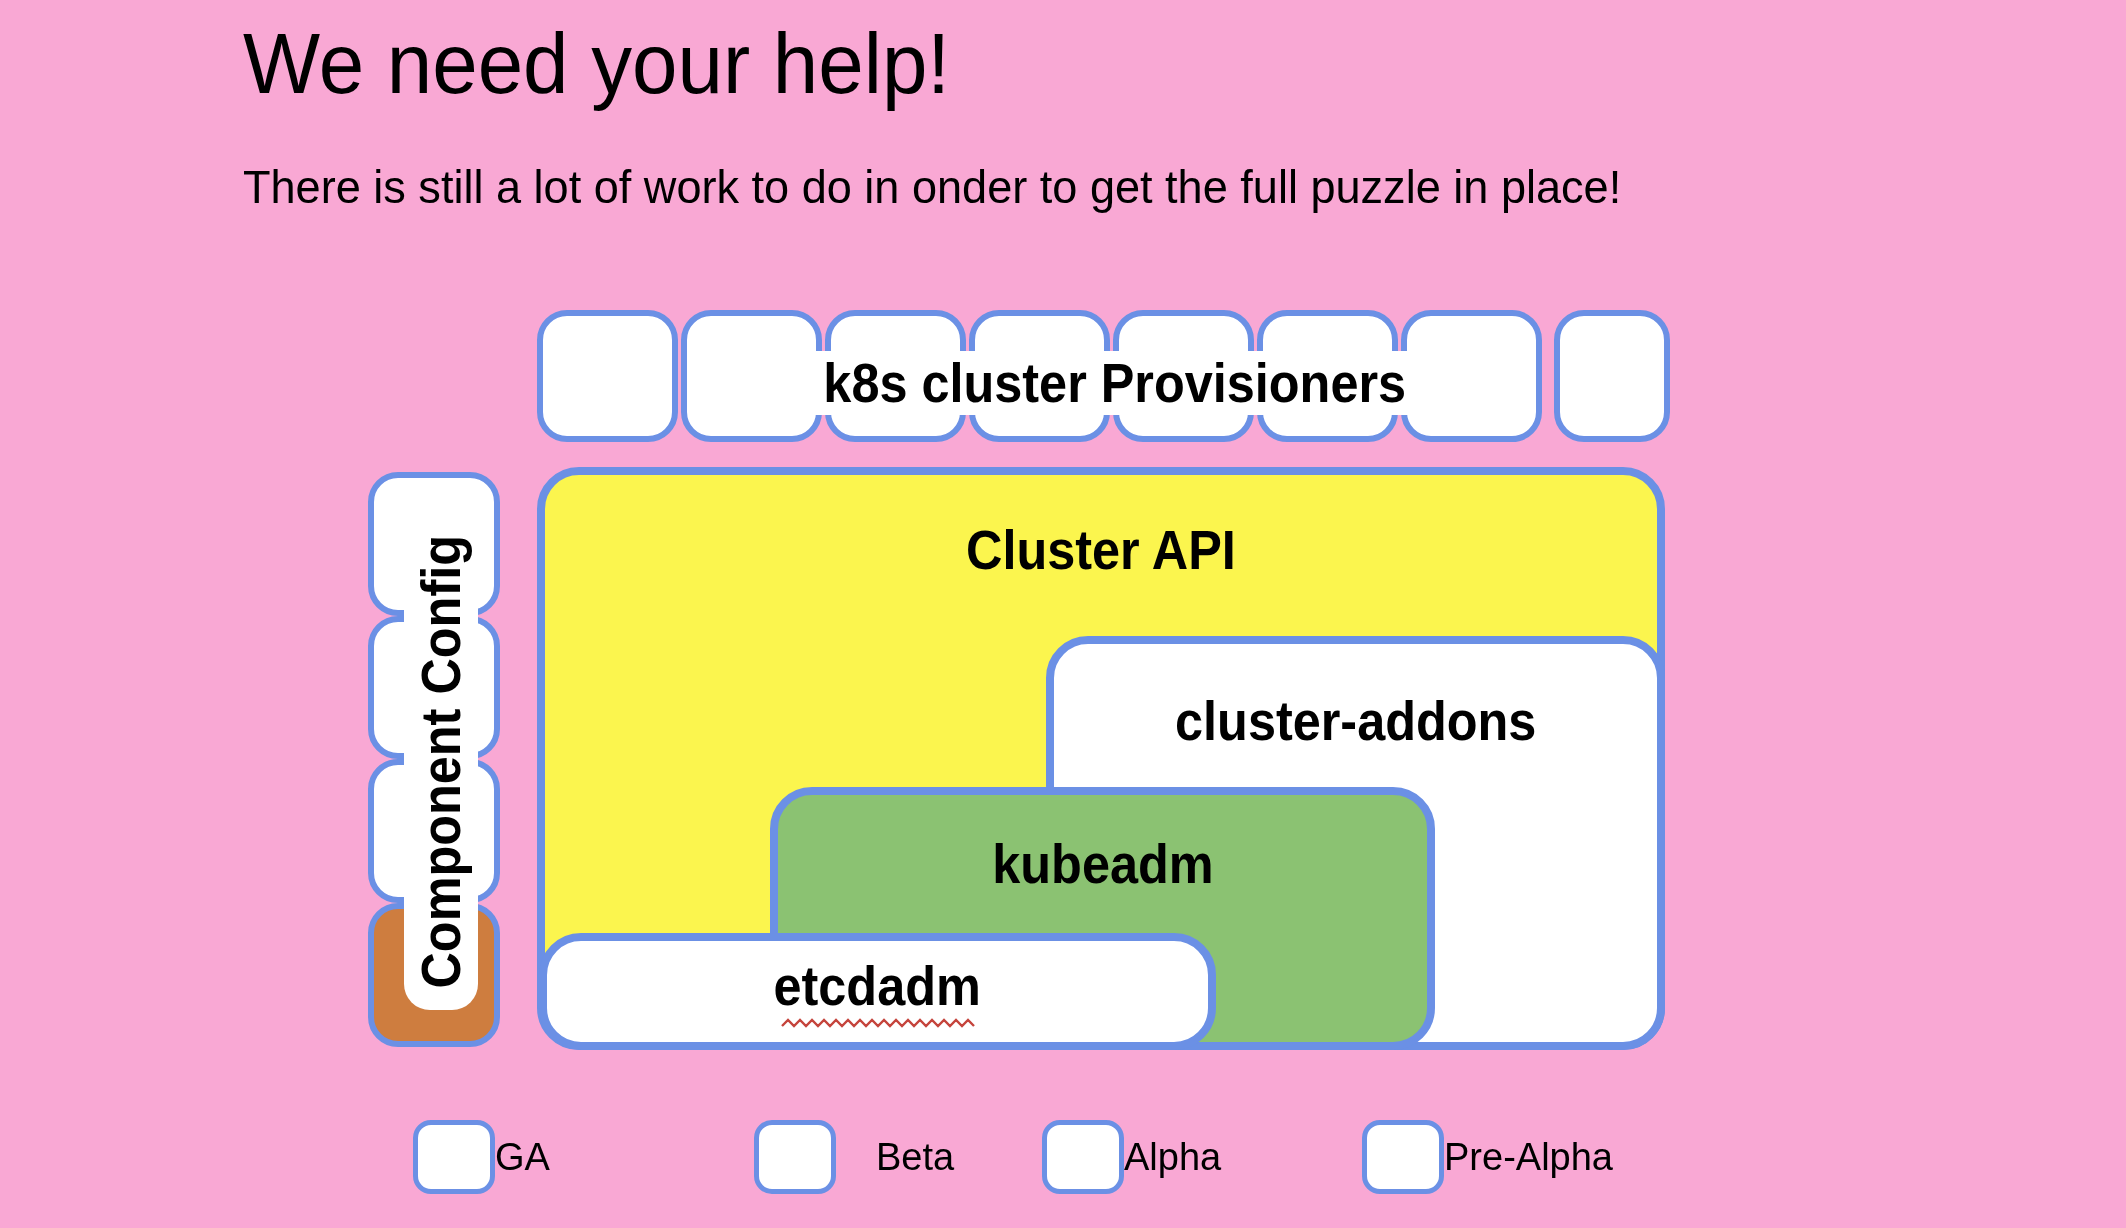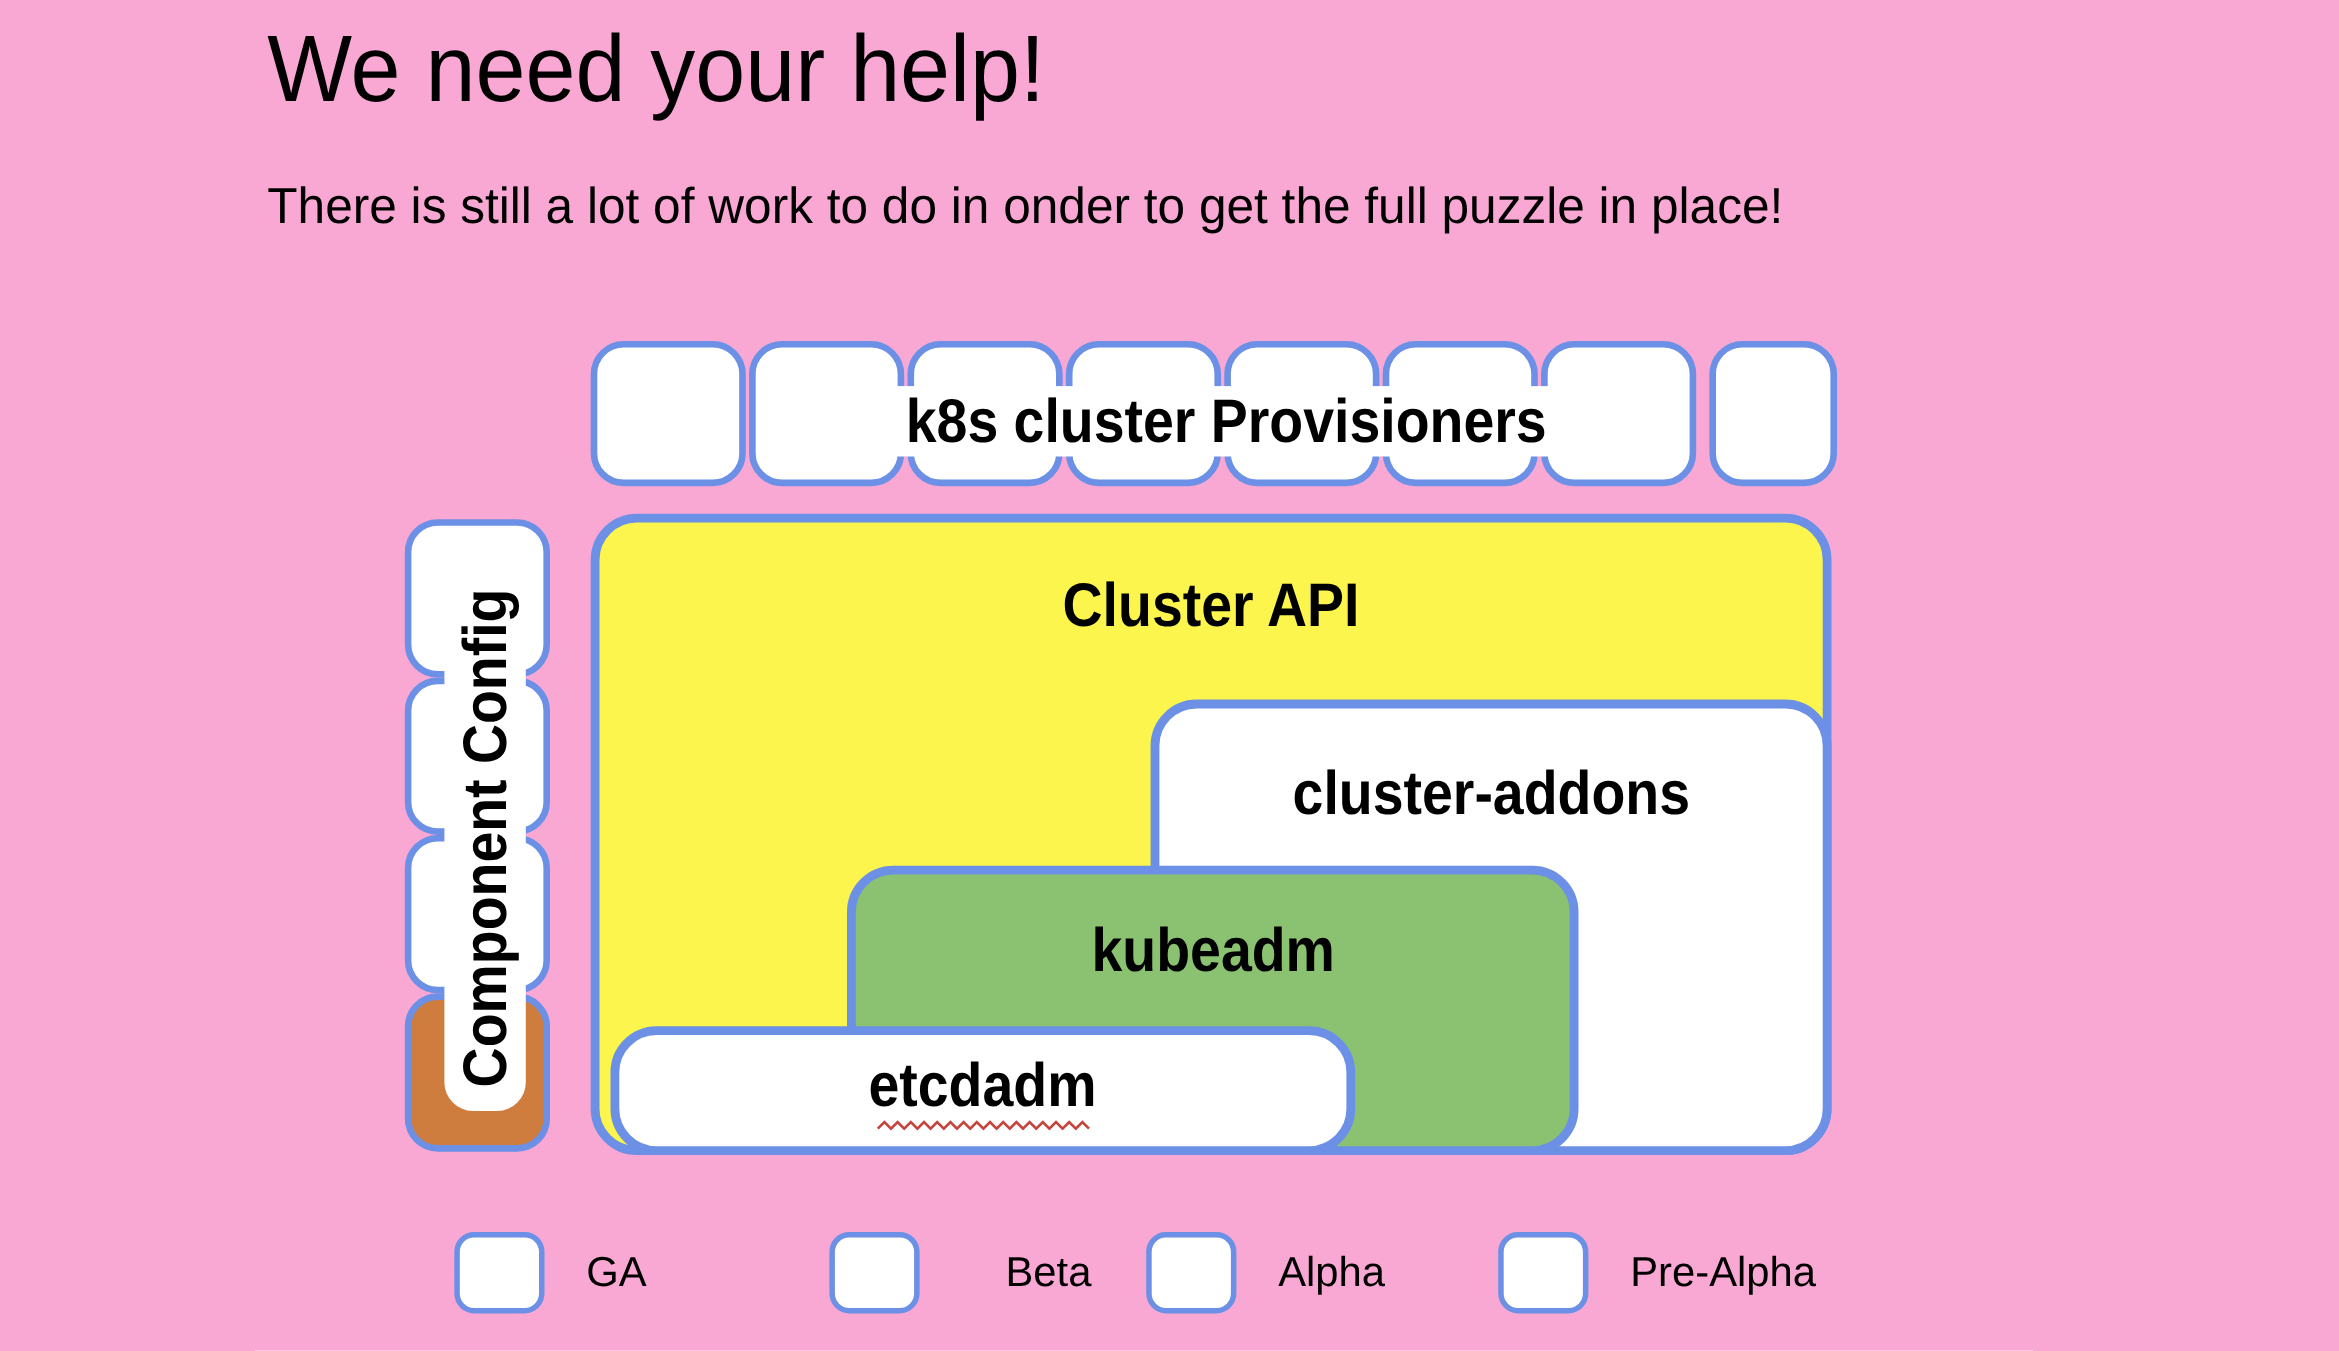--- a/index.html
+++ b/index.html
@@ -50,38 +50,38 @@
   }
 
   
   .box{
     position:absolute;box-sizing:border-box;border:8px solid var(--border);
     border-radius:42px;text-align:center;
   }
   .cluster-api   {left:537px; top:467px;width:1128px;height:583px;z-index:1;padding-top:44px;}
   .cluster-addons{left:1046px;top:636px;width:619px; height:414px;z-index:2;padding-top:46px;}
   .kubeadm       {left:770px; top:787px;width:665px; height:263px;z-index:3;padding-top:38px;}
-  .etcdadm       {left:555px; top:933px;width:677px; height:117px;z-index:4;
+  .etcdadm       {left:539px; top:933px;width:677px; height:117px;z-index:4;
                   display:flex;flex-direction:column;align-items:center;justify-content:center;padding:0;}
 
   .box-label{
     display:inline-block;font-size:56px;font-weight:700;line-height:1.1;white-space:nowrap;
     transform:scaleX(.9);transform-origin:center;
   }
   .box-label.vertical{transform:rotate(-90deg) scaleX(.9);}
   .squiggle{display:block;margin-top:1px;}
 
   
   .legend-item{position:absolute;top:1120px;height:74px;display:flex;align-items:center;z-index:1;}
   .li-ga{left:413px;} .li-beta{left:754px;gap:40px;} .li-alpha{left:1042px;} .li-pre{left:1362px;}
   .swatch{
     width:82px;height:74px;box-sizing:border-box;flex:none;
     border:5px solid var(--border);border-radius:18px;background:#fff;
   }
-  .legend-label{margin-left:38px;font-size:38px;font-weight:400;white-space:nowrap;}
+  .legend-label{font-size:38px;font-weight:400;white-space:nowrap;}
 </style>
 </head>
 <body>
 
 <div class="canvas">
 
   <h1 class="title">We need your help!</h1>
   <p class="subtitle">There is still a lot of work to do in onder to get the full puzzle in place!</p>
 
   <div class="prov-row">

